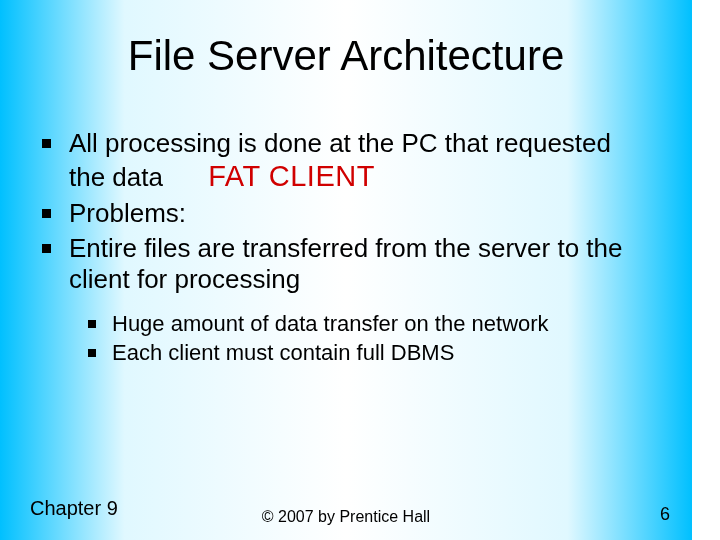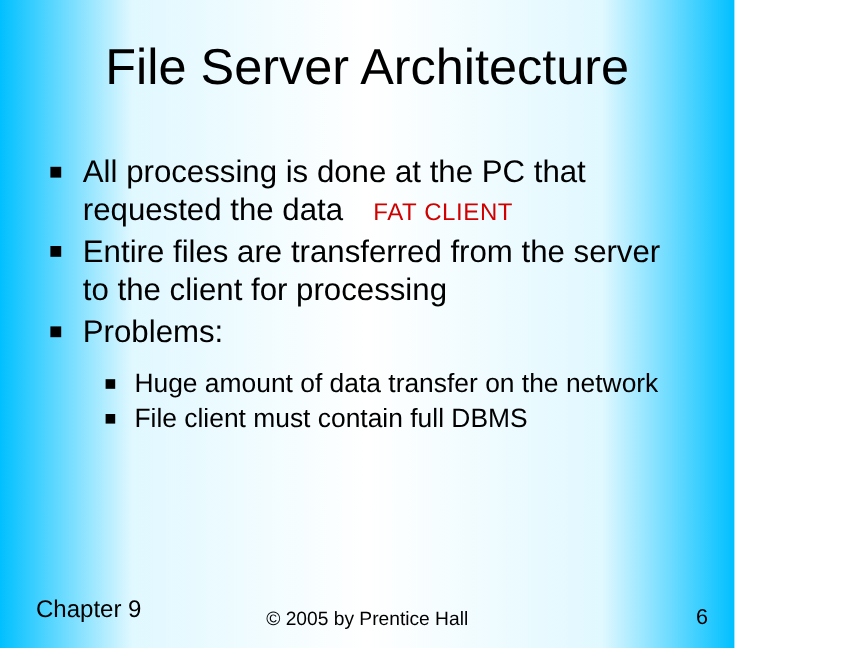--- a/index.html
+++ b/index.html
@@ -1,18 +1,18 @@
 <!DOCTYPE html>
 <html><head>
 <meta charset="utf-8">
 <style>
   * { margin: 0; padding: 0; box-sizing: border-box; }
   html, body { width: 720px; height: 540px; overflow: hidden; }
   .slide {
-    width: 612px;
+    width: 692px;
     height: 540px;
     background: linear-gradient(to right, #00c0ff 0%, #e0f8ff 18%, #ffffff 50%, #e0f8ff 82%, #00c0ff 100%);
     position: relative;
     font-family: Tahoma, Verdana, Arial, sans-serif;
     color: #000;
   }
   .title {
     position: absolute;
     top: 32px;
     left: 0;
@@ -35,23 +35,23 @@
     margin-bottom: 4px;
   }
   .b1 .sq {
     width: 9px; height: 9px; background: #000; flex: 0 0 9px;
     margin-top: 11px; margin-right: 18px;
   }
   .b1 .txt { flex: 1; }
   .fat {
     font-family: Impact, 'Arial Black', sans-serif;
     color: #d00000;
-    font-size: 20px;
+    font-size: 29px;
     letter-spacing: 0.5px;
-    margin-left: 18px;
+    margin-left: 38px;
   }
   .b2-wrap { margin-left: 46px; margin-top: 14px; text-align: right; }
   .b2 {
     display: flex;
     align-items: flex-start;
     font-size: 22px;
     line-height: 1.25;
     margin-bottom: 2px;
   }
   .b2 .sq {
@@ -104,39 +104,39 @@
     <div class="b1">
       <div class="sq"></div>
       <div class="txt">
         <span>All processing is done at the PC that requested the data</span>
         <span class="fat">FAT CLIENT</span>
       </div>
     </div>
 
     <div class="b1">
       <div class="sq"></div>
-      <div class="txt">Entire files are transferred from the server to the client for processing</div>
+      <div class="txt">Problems:</div>
     </div>
 
     <div class="b1">
       <div class="sq"></div>
-      <div class="txt">Problems:</div>
+      <div class="txt">Entire files are transferred from the server to the client for processing</div>
     </div>
 
     <div class="b2-wrap">
       <div class="b2">
         <div class="sq"></div>
         <div>Huge amount of data transfer on the network</div>
       </div>
       <div class="b2">
         <div class="sq"></div>
-        <div>File client must contain full DBMS</div>
+        <div>Each client must contain full DBMS</div>
       </div>
     </div>
 
 
   </div>
 
   <div class="footer-left">Chapter 9</div>
-  <div class="footer-center">© 2005 by Prentice Hall</div>
+  <div class="footer-center">© 2007 by Prentice Hall</div>
   <div class="footer-right">6</div>
 
 </div>
 
 </body></html>

